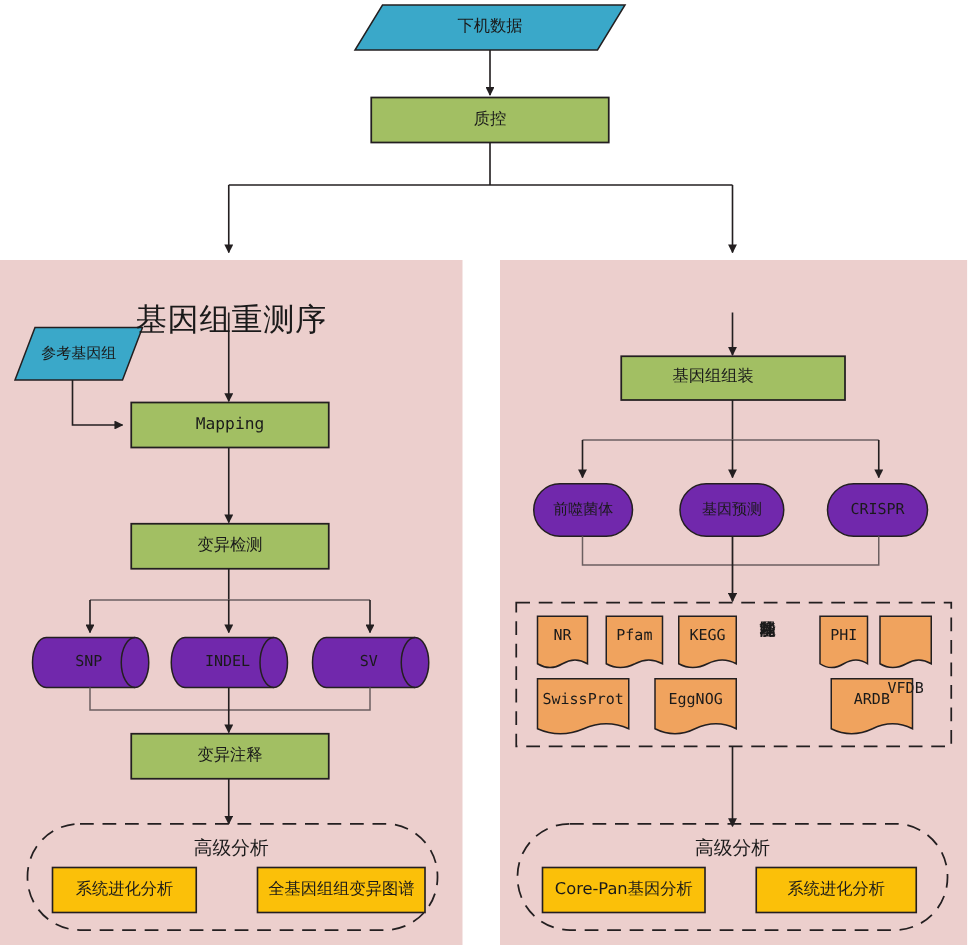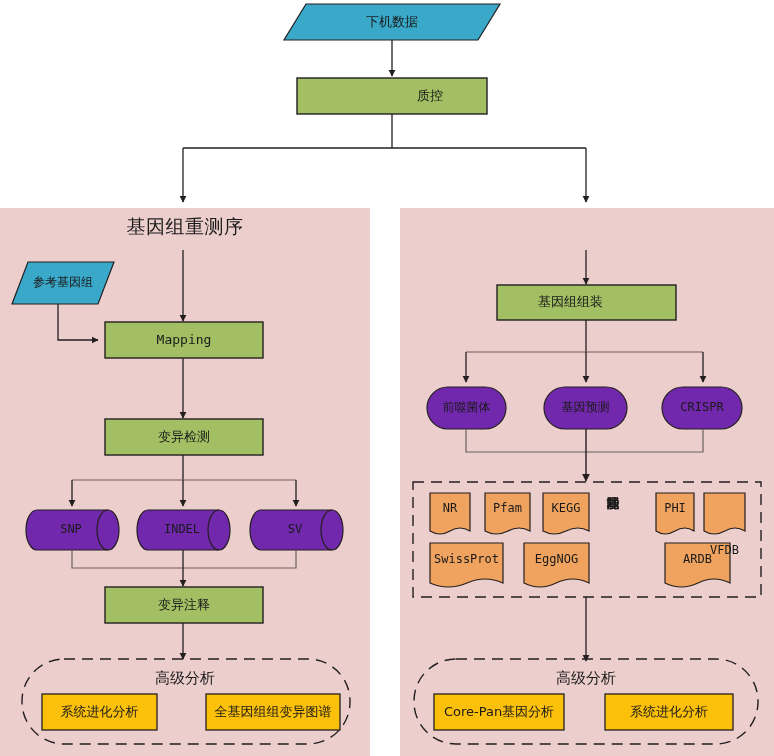--- a/index.html
+++ b/index.html
@@ -33,23 +33,24 @@
     pointer-events: none;
     line-height: 1.12;
   }
   .lbl-cn {
     font-family: "DejaVu Sans", "Liberation Sans", sans-serif;
   }
   .lbl-mono {
     font-family: "DejaVu Sans Mono", "Liberation Mono", monospace;
   }
   .panel-title {
-    font-size: 19px;
+    font-size: 25px;
     font-weight: 400;
     letter-spacing: 0.5px;
+    margin-top: 29px;
   }
   .node-text {
     font-size: 13px;
   }
   .node-text-sm {
     font-size: 12px;
   }
   .doc-text {
     font-size: 12px;
   }
@@ -170,21 +171,21 @@
     <path d="M 665 543 L 730 543 L 730 583 Q 714 575 698 583 Q 681 591 665 583 Z" fill="#f0a35e" stroke="#231f20" stroke-width="1.2"></path>
 
     <line x1="586" y1="597" x2="586" y2="661" stroke="#231f20" stroke-width="1.3" marker-end="url(#arrowDark)"></line>
 
     <rect x="414" y="659" width="344" height="85" rx="42" ry="42" fill="none" stroke="#231f20" stroke-width="1.4" stroke-dasharray="11 7"></rect>
     <rect x="434" y="694" width="130" height="36" fill="#fbc009" stroke="#231f20" stroke-width="1.3"></rect>
     <rect x="605" y="694" width="128" height="36" fill="#fbc009" stroke="#231f20" stroke-width="1.3"></rect>
   </svg>
 
   <div class="lbl lbl-cn node-text" style="left:284px;top:4px;width:216px;height:36px;">下机数据</div>
-  <div class="lbl lbl-cn node-text" style="left:297px;top:78px;width:190px;height:36px;padding-left:38px;">质控</div>
+  <div class="lbl lbl-cn node-text" style="left:297px;top:78px;width:190px;height:36px;">质控</div>
 
   <div class="lbl lbl-cn panel-title" style="left:40px;top:210px;width:290px;height:34px;">基因组重测序</div>
   <div class="lbl lbl-cn node-text-sm" style="left:16px;top:262px;width:94px;height:42px;">参考基因组</div>
   <div class="lbl lbl-mono node-text" style="left:105px;top:322px;width:158px;height:36px;border-radius:16px;">Mapping</div>
   <div class="lbl lbl-cn node-text" style="left:105px;top:419px;width:158px;height:36px;">变异检测</div>
   <div class="lbl lbl-mono node-text-sm" style="left:34px;top:510px;width:74px;height:40px;">SNP</div>
   <div class="lbl lbl-mono node-text-sm" style="left:145px;top:510px;width:74px;height:40px;">INDEL</div>
   <div class="lbl lbl-mono node-text-sm" style="left:258px;top:510px;width:74px;height:40px;">SV</div>
   <div class="lbl lbl-cn node-text" style="left:105px;top:587px;width:158px;height:36px;">变异注释</div>
   <div class="lbl lbl-cn adv-title" style="left:110px;top:665px;width:150px;height:26px;">高级分析</div>

